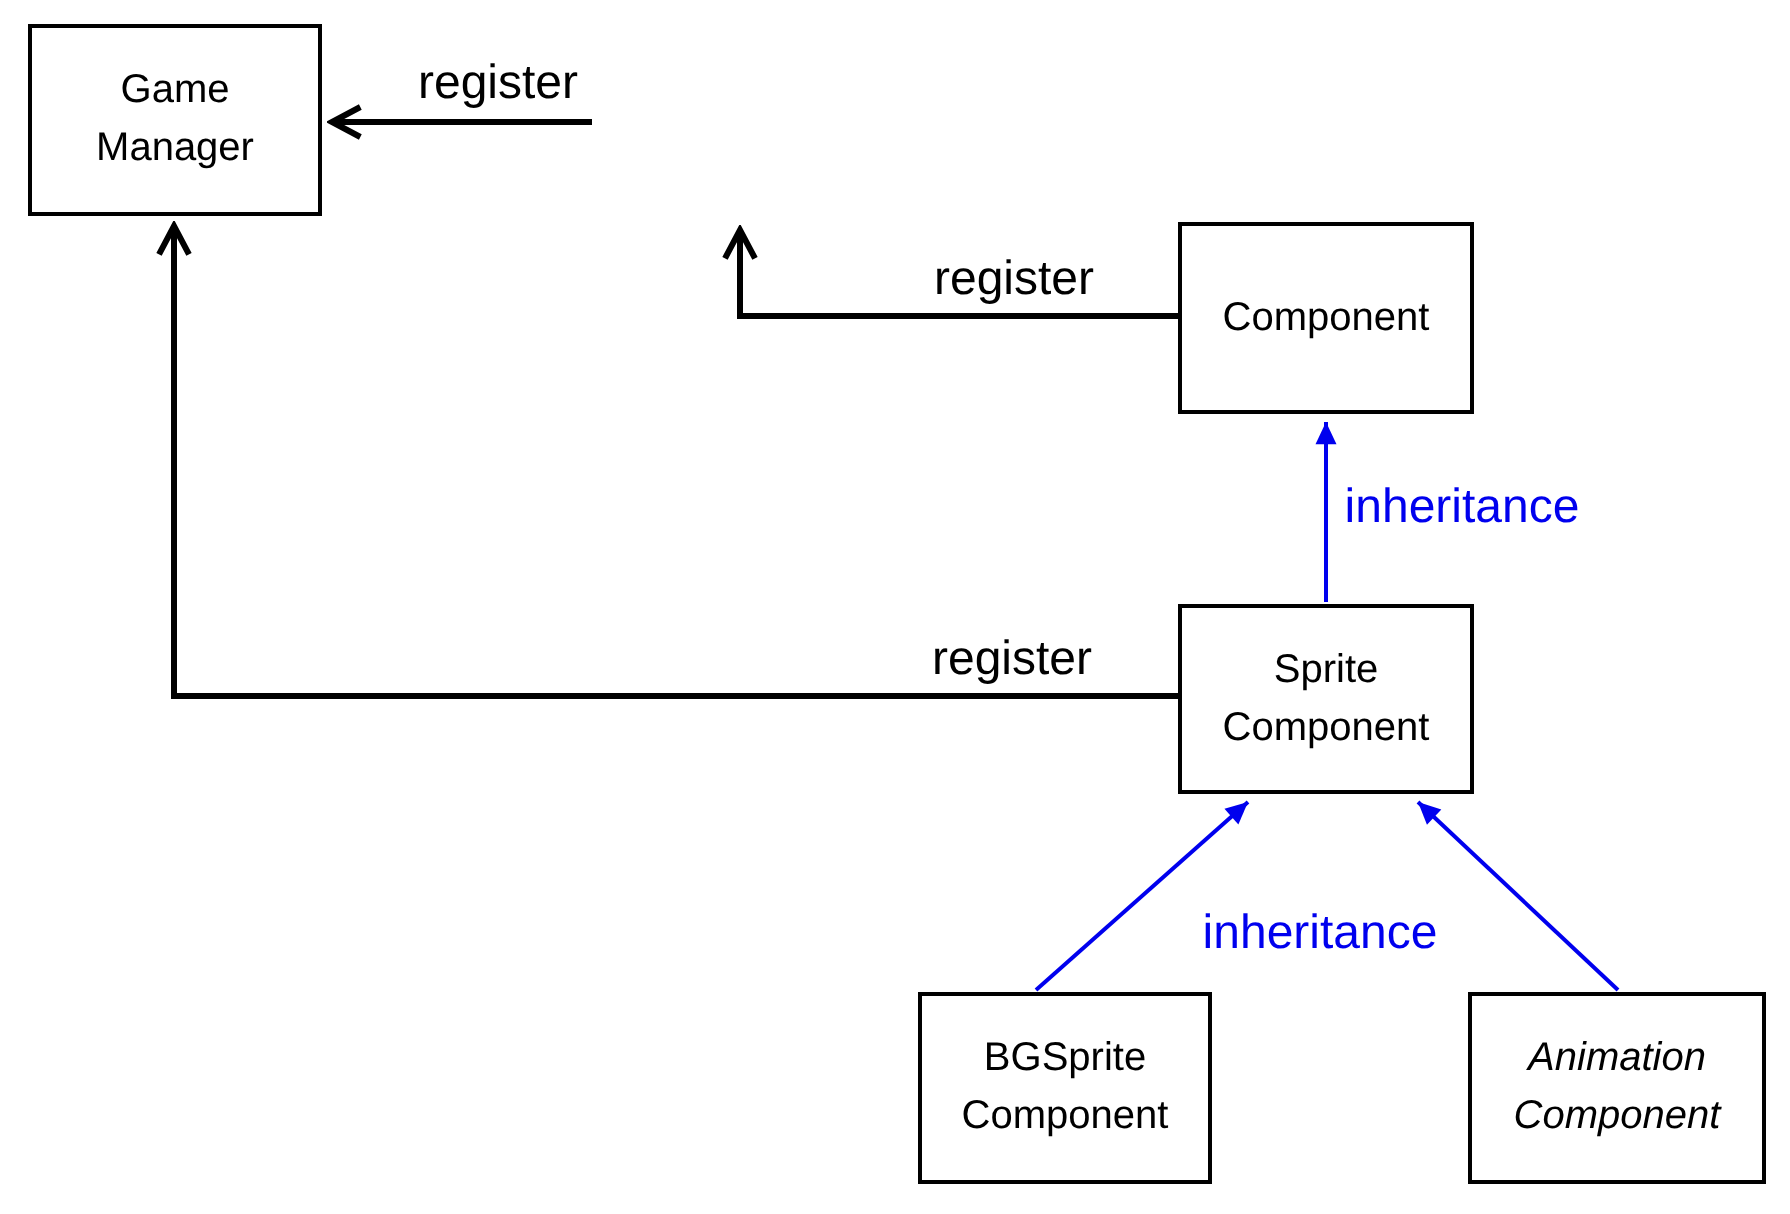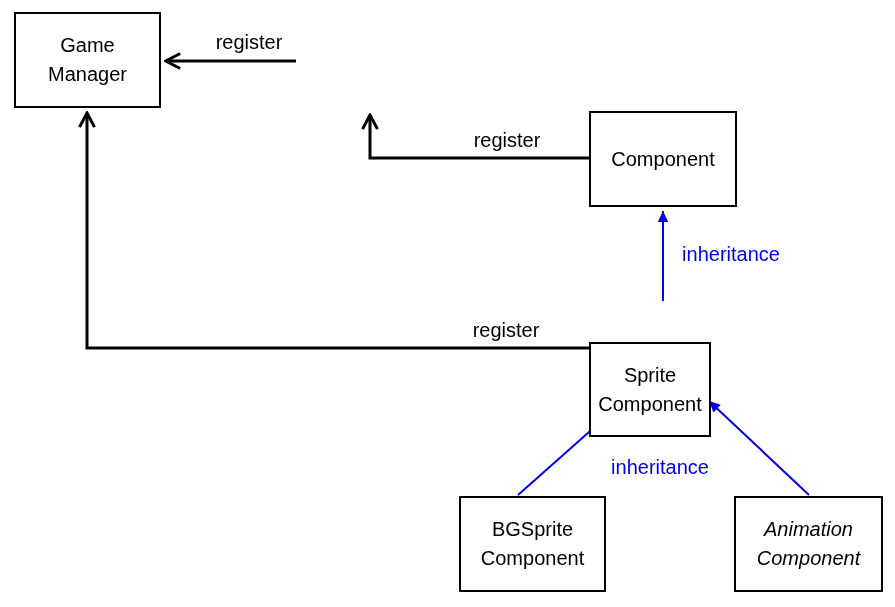--- a/index.html
+++ b/index.html
@@ -36,21 +36,21 @@
     align-items: center;
     justify-content: center;
     text-align: center;
     font-size: 20px;
     line-height: 29px;
     white-space: pre-line;
   }
   .edge-label {
     position: absolute;
     transform: translate(-50%, -50%);
-    font-size: 20px;
+    font-size: 24px;
     line-height: 22px;
     white-space: nowrap;
   }
   .edge-label.blue { color: var(--blue); }
 </style>
 </head>
 <body>
 
 <div class="diagram">
 
@@ -76,21 +76,21 @@
 
     <path class="edge-blue" d="M809,495 L709,401" marker-end="url(#arrow-blue)"></path>
   </svg>
 
   <div class="node" style="left:14px; top:12px; width:147px; height:96px;">Game
 Manager</div>
 
 
   <div class="node" style="left:589px; top:111px; width:148px; height:96px;">Component</div>
 
-  <div class="node" style="left:589px; top:302px; width:122px; height:95px;margin-top:40px;">Sprite
+  <div class="node" style="left:589px; top:302px; width:148px; height:95px;">Sprite
 Component</div>
 
   <div class="node" style="left:442px; top:496px; width:147px; height:96px;margin-left:17px;">BGSprite
 Component</div>
 
   <div class="node" style="left:734px; top:496px; width:149px; height:96px;font-style:italic;">Animation
 Component</div>
 
   <div class="edge-label" style="left:249px; top:42px;">register</div>
 

